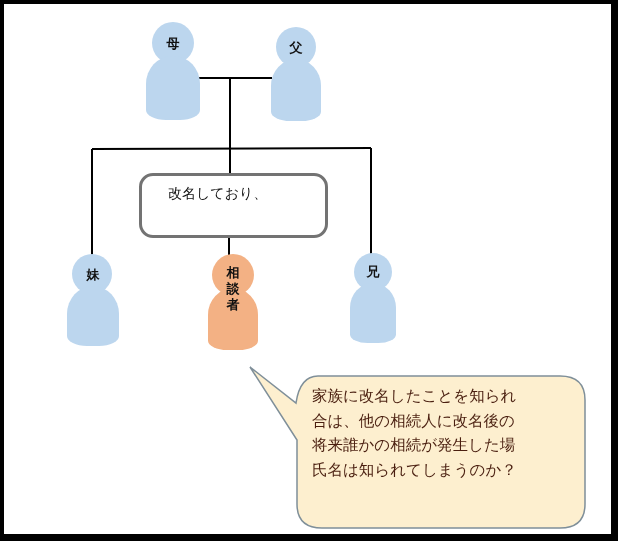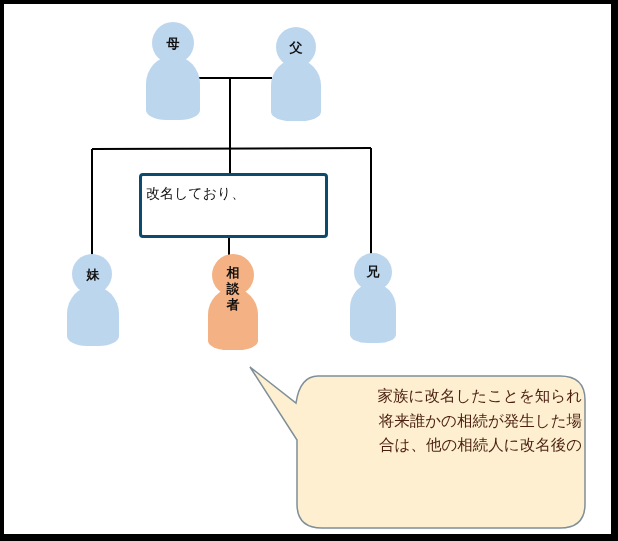--- a/index.html
+++ b/index.html
@@ -10,27 +10,27 @@
              border-right: 7px solid #000; border-bottom: 7px solid #000; background: #fff; }
     svg.lines { position: absolute; left: 0; top: 0; }
     .person { position: absolute; }
     .person .head { position: absolute; border-radius: 50%; }
     .person .body { position: absolute; border-radius: 26px 26px 20px 20px / 28px 28px 10px 10px; }
     .person .name { position: absolute; left: 0; width: 100%; text-align: center;
                     font-size: 13px; font-weight: bold; color: #111; line-height: 1; }
     .blue .head, .blue .body { background: #bcd6ee; }
     .orange .head, .orange .body { background: #f3b184; }
     .note-box { position: absolute; left: 139px; top: 173px; width: 189px; height: 65px;
-                box-sizing: border-box; border: 3px solid #0c4a6e; border-radius: 4px; background: #fff;
-                padding: 6px 4px; font-size: 14px; line-height: 23px; color: #111; }
+                box-sizing: border-box; border: 3px solid #737373; border-radius: 14px; background: #fff;
+                padding: 6px 26px; font-size: 14px; line-height: 23px; color: #111; }
     .note-box div { white-space: nowrap; }
     svg.bubble { position: absolute; left: 0; top: 0; }
     .bubble-text { position: absolute; left: 312px; top: 384px; width: 270px;
                    font-size: 15.5px; line-height: 24.5px; color: #4a1f10; }
-    .bubble-text div { white-space: nowrap; text-align: right; }
+    .bubble-text div { white-space: nowrap; }
   </style>
 </head>
 <body>
 
 <div class="frame"></div>
 
 <svg class="lines" width="618" height="541">
   <line x1="198" y1="78" x2="272" y2="78" stroke="#000" stroke-width="2"></line>
   <line x1="230" y1="78" x2="230" y2="174" stroke="#000" stroke-width="2"></line>
   <line x1="92" y1="149" x2="371" y2="148" stroke="#000" stroke-width="2"></line>
@@ -73,15 +73,16 @@
   <div class="head" style="left:4px; top:0; width:38px; height:38px;"></div>
   <div class="body" style="left:0; top:30px; width:46px; height:60px;"></div>
   <div class="name" style="top:12px;">兄</div>
 </div>
 
 <svg class="bubble" width="618" height="541">
   <path d="M 318 376 L 560 376 Q 585 376 585 400 L 585 504 Q 585 528 560 528 L 322 528 Q 297 528 297 504 L 297 440 L 250 367 L 296 403 Q 300 376 318 376 Z" fill="#fdefcf" stroke="#7f8f99" stroke-width="1.5"></path>
 </svg>
 <div class="bubble-text">
   <div>家族に改名したことを知られ</div>
+  <div>合は、他の相続人に改名後の</div>
   <div>将来誰かの相続が発生した場</div>
-  <div>合は、他の相続人に改名後の</div>
+  <div>氏名は知られてしまうのか？</div>
 </div>
 
 </body></html>

